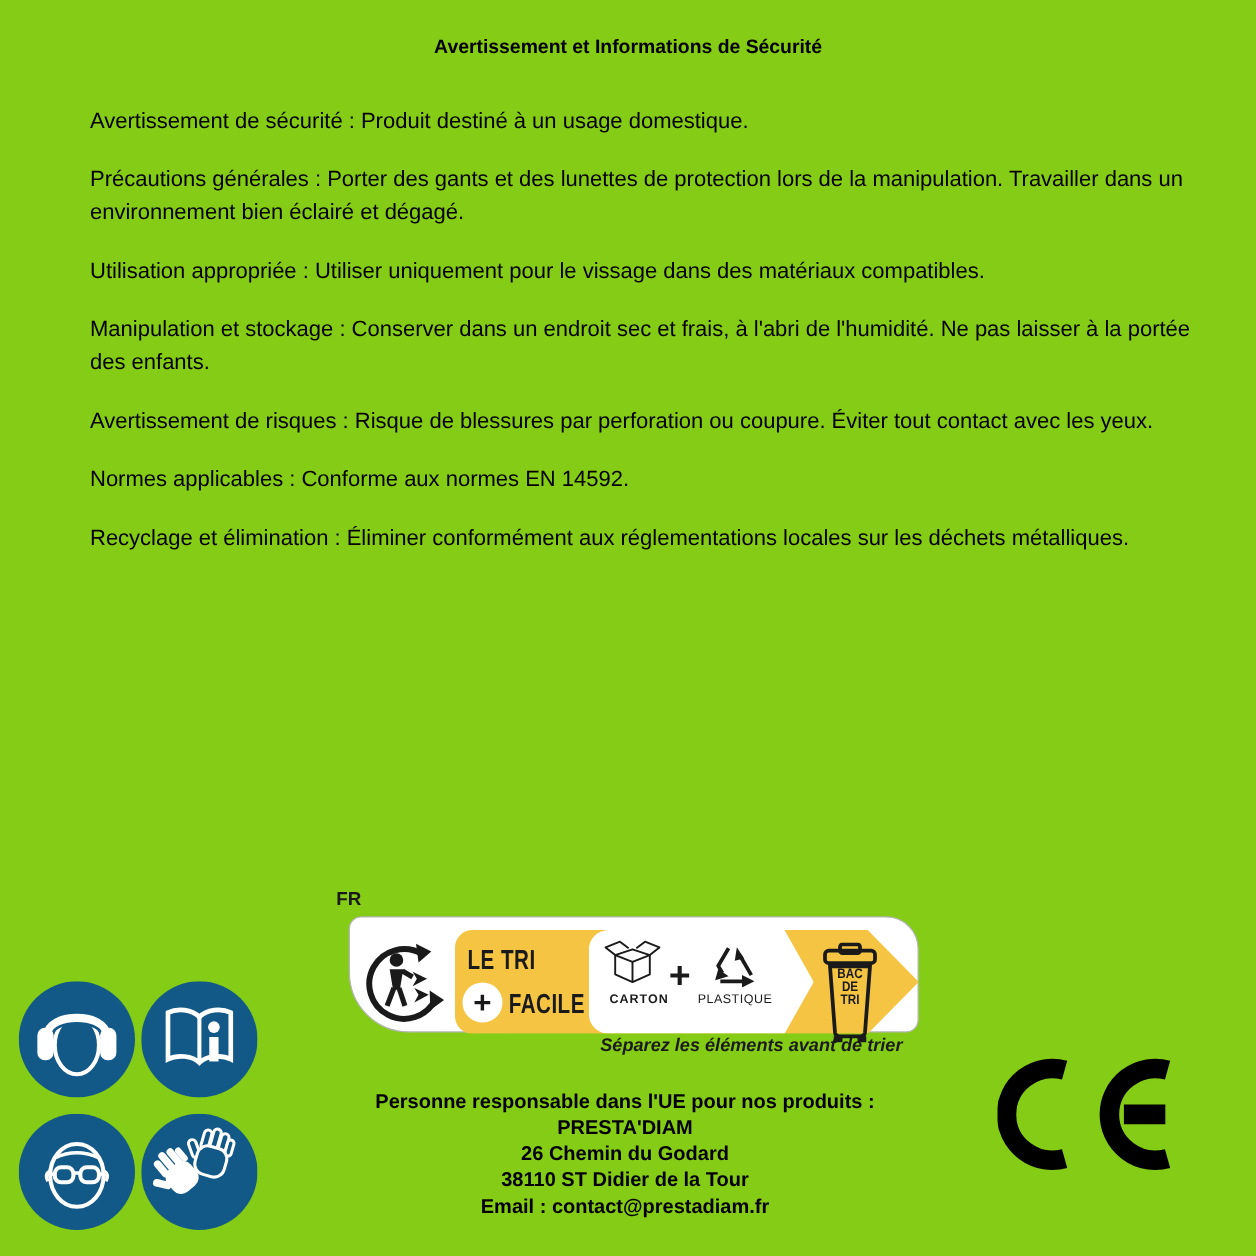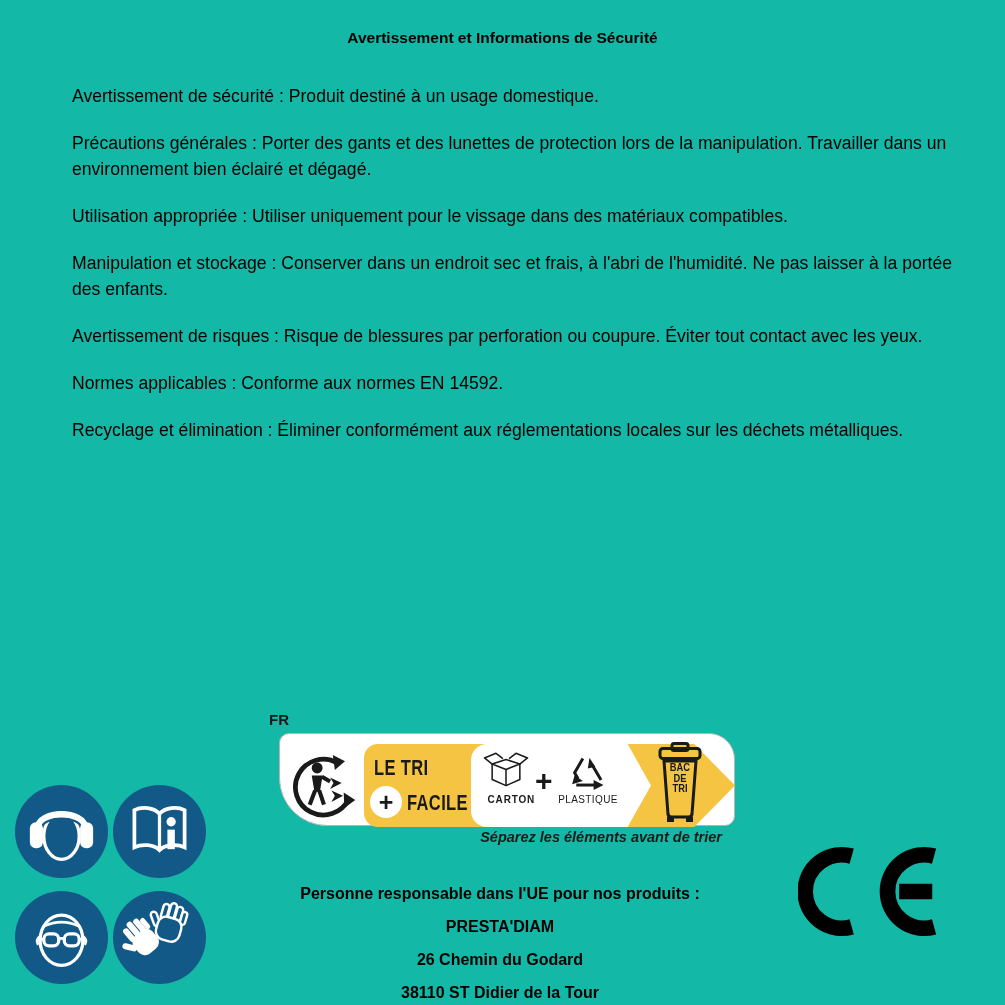--- a/index.html
+++ b/index.html
@@ -2,21 +2,21 @@
 <html><head>
 <meta charset="utf-8">
 <style>
   :root{
     --blue:#125987;
     --yellow:#F5C443;
     --ink:#111111;
   }
   html,body{margin:0;padding:0;background:#ffffff;}
   .page{
-    position:relative;width:1005px;height:1005px;background:#14b8a6;overflow:hidden;
+    position:relative;width:1005px;height:1005px;background:#84cc16;overflow:hidden;
     font-family:"Liberation Sans", sans-serif;color:var(--ink);
   }
   .title{
     position:absolute;top:29px;left:0;width:100%;text-align:center;
     font-size:15.5px;font-weight:bold;color:#000;
   }
   .body-text{
     position:absolute;left:72px;top:83px;width:897px;
     font-size:17.6px;line-height:26px;color:#000;
   }
@@ -65,38 +65,38 @@
     border-radius:16px 0 0 16px;
     clip-path:polygon(0 0, 87% 0, 100% 50%, 87% 100%, 0 100%);
   }
   .carton-icon{position:absolute;left:10px;top:7px;width:50px;height:40px;}
   .carton-label{position:absolute;left:4px;top:50px;width:60px;text-align:right;
     font-size:10px;font-weight:bold;letter-spacing:.8px;color:#1a1a1a;}
   .sep-plus{position:absolute;left:64px;top:20px;font-size:30px;font-weight:900;color:#1a1a1a;}
   .plastique-icon{position:absolute;left:94px;top:8px;width:44px;height:38px;}
   .plastique-label{position:absolute;left:82px;top:50px;width:70px;text-align:center;
     font-size:10px;font-weight:normal;letter-spacing:.4px;color:#1a1a1a;}
-  .bin{position:absolute;left:377px;top:8px;width:46px;height:80px;}
+  .bin{position:absolute;left:377px;top:20px;width:46px;height:80px;}
   .bin svg{position:absolute;left:0;top:0;width:100%;height:100%;}
   .bin-text{
     position:absolute;left:0;top:20px;width:100%;text-align:center;
     font-size:11px;font-weight:800;line-height:10.5px;color:#1a1a1a;
     transform:scaleX(.85);
   }
   .tagline{
     position:absolute;right:12px;top:95px;
     font-style:italic;font-weight:700;font-size:14.5px;color:#1a1a1a;white-space:nowrap;
   }
 
   
   .contact{
     position:absolute;left:250px;top:871px;width:500px;text-align:center;
     font-size:16px;font-weight:bold;line-height:21px;color:#000;
   }
-  .contact div{margin:12px;}
+  .contact div{margin:0;}
 
   
   .ce{position:absolute;left:798px;top:842px;width:145px;height:99px;}
   .ce svg{display:block;width:100%;height:100%;}
 </style>
 </head>
 <body>
 
 <div class="page">
 

